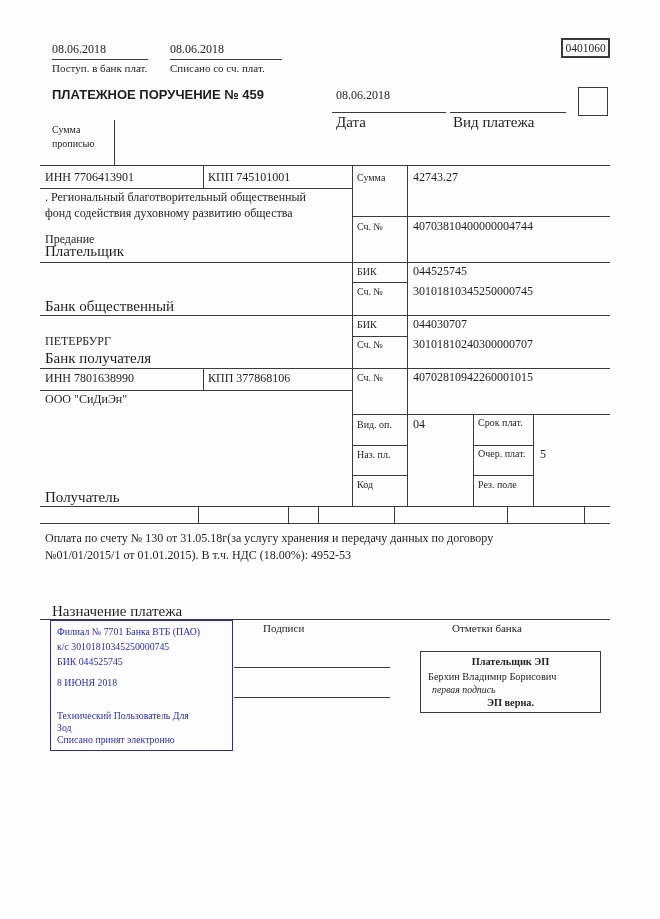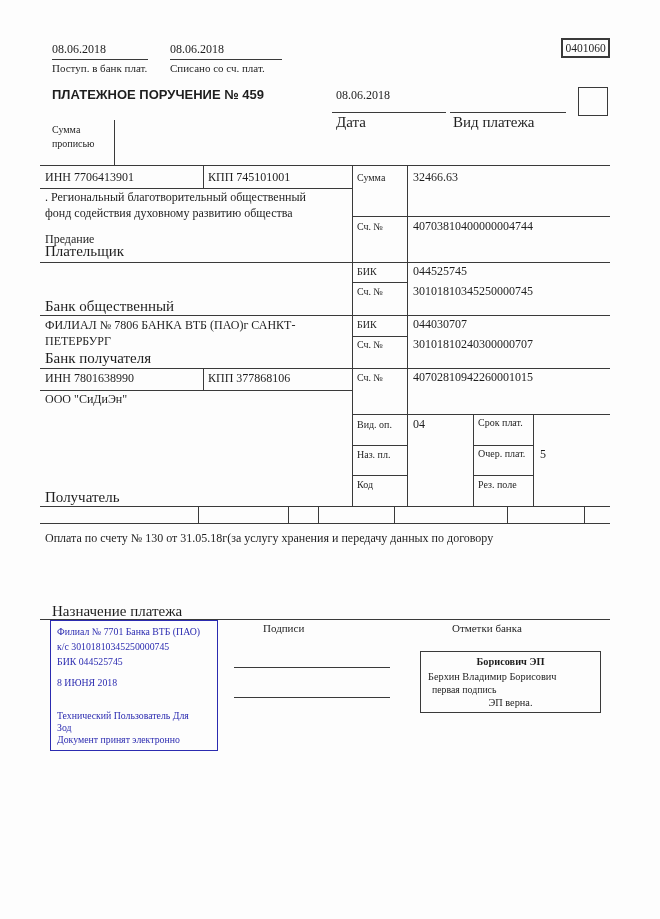--- a/index.html
+++ b/index.html
@@ -9,21 +9,21 @@
   .clbl{font-size:10px;line-height:12px;}
   .lbl{font-size:15px;line-height:11px;}
   .tiny{font-size:11px;line-height:9px;}
   .title{font-family:"Liberation Sans", sans-serif;font-size:13px;font-weight:bold;}
   .hl{position:absolute;height:1px;background:#3a3a3a;}
   .vl{position:absolute;width:1px;background:#3a3a3a;}
   .wrap{white-space:normal;width:50px;}
   .codebox{position:absolute;left:561px;top:38px;width:49px;height:20px;border:2px solid #3a3a3a;
            box-sizing:border-box;text-align:center;font-size:11.5px;line-height:16px;}
   .ptbox{position:absolute;left:578px;top:87px;width:30px;height:29px;border:1.5px solid #3a3a3a;box-sizing:border-box;}
-  .stamp{position:absolute;left:50px;top:620px;width:168px;height:131px;border:1.5px solid #2b2bb0;
+  .stamp{position:absolute;left:50px;top:620px;width:183px;height:131px;border:1.5px solid #2b2bb0;
          box-sizing:border-box;color:#2b2bb0;}
   .stamp .sl{position:absolute;left:6px;white-space:nowrap;font-size:9.8px;line-height:12px;}
   .esign{position:absolute;left:420px;top:651px;width:181px;height:62px;border:1px solid #3a3a3a;box-sizing:border-box;}
   .esign .el{position:absolute;white-space:nowrap;font-size:10.3px;line-height:12px;}
   .ctr{width:100%;text-align:center;left:0;}
 </style>
 </head>
 <body>
 
 <div class="page">
@@ -53,40 +53,39 @@
 
   <span class="t" style="left:45px;top:170px">ИНН 7706413901</span>
   <div class="vl" style="left:203px;top:165px;height:23px"></div>
   <span class="t" style="left:208px;top:170px">КПП 745101001</span>
   <div class="hl" style="left:40px;top:188px;width:312px"></div>
 
   <div class="vl" style="left:352px;top:165px;height:341px"></div>
   <div class="vl" style="left:407px;top:165px;height:341px"></div>
 
   <span class="t clbl" style="left:357px;top:172px">Сумма</span>
-  <span class="t" style="left:413px;top:170px">32466.63</span>
+  <span class="t" style="left:413px;top:170px">42743.27</span>
   <div class="hl" style="left:352px;top:216px;width:258px"></div>
   <span class="t clbl" style="left:357px;top:221px">Сч. №</span>
   <span class="t" style="left:413px;top:219px">40703810400000004744</span>
 
   <span class="t" style="left:45px;top:190px">. Региональный благотворительный общественный</span>
   <span class="t" style="left:45px;top:206px">фонд содействия духовному развитию общества</span>
   <span class="t" style="left:45px;top:232px">Предание</span>
   <span class="t lbl" style="left:45px;top:246px">Плательщик</span>
   <div class="hl" style="left:40px;top:262px;width:570px"></div>
 
   <span class="t clbl" style="left:357px;top:266px">БИК</span>
   <span class="t" style="left:413px;top:264px">044525745</span>
   <div class="hl" style="left:352px;top:282px;width:55px"></div>
   <span class="t clbl" style="left:357px;top:286px">Сч. №</span>
   <span class="t" style="left:413px;top:284px">30101810345250000745</span>
   <span class="t lbl" style="left:45px;top:301px">Банк общественный</span>
   <div class="hl" style="left:40px;top:315px;width:570px"></div>
 
-  <span class="t" style="left:45px;top:318px">ФИЛИАЛ № 7806 БАНКА ВТБ (ПАО)г САНКТ-</span>
   <span class="t" style="left:45px;top:334px">ПЕТЕРБУРГ</span>
   <span class="t clbl" style="left:357px;top:319px">БИК</span>
   <span class="t" style="left:413px;top:317px">044030707</span>
   <div class="hl" style="left:352px;top:336px;width:55px"></div>
   <span class="t clbl" style="left:357px;top:339px">Сч. №</span>
   <span class="t" style="left:413px;top:337px">30101810240300000707</span>
   <span class="t lbl" style="left:45px;top:353px">Банк получателя</span>
   <div class="hl" style="left:40px;top:368px;width:570px"></div>
 
   <span class="t" style="left:45px;top:371px">ИНН 7801638990</span>
@@ -118,38 +117,39 @@
   <div class="hl" style="left:40px;top:506px;width:570px"></div>
   <div class="hl" style="left:40px;top:523px;width:570px"></div>
   <div class="vl" style="left:198px;top:506px;height:17px"></div>
   <div class="vl" style="left:288px;top:506px;height:17px"></div>
   <div class="vl" style="left:318px;top:506px;height:17px"></div>
   <div class="vl" style="left:394px;top:506px;height:17px"></div>
   <div class="vl" style="left:507px;top:506px;height:17px"></div>
   <div class="vl" style="left:584px;top:506px;height:17px"></div>
 
   <span class="t" style="left:45px;top:531px">Оплата по счету № 130 от 31.05.18г(за услугу хранения и передачу данных по договору</span>
+  <span class="t" style="left:45px;top:548px">№01/01/2015/1 от 01.01.2015). В т.ч. НДС (18.00%): 4952-53</span>
   <span class="t lbl" style="left:52px;top:606px">Назначение платежа</span>
   <div class="hl" style="left:40px;top:619px;width:570px"></div>
 
   <span class="t" style="left:263px;top:621px;font-size:11px">Подписи</span>
   <span class="t" style="left:452px;top:621px;font-size:11px">Отметки банка</span>
   <div class="hl" style="left:234px;top:667px;width:156px"></div>
   <div class="hl" style="left:234px;top:697px;width:156px"></div>
 
   <div class="stamp">
     <div class="sl" style="top:5px">Филиал № 7701 Банка ВТБ (ПАО)</div>
     <div class="sl" style="top:20px">к/с 30101810345250000745</div>
     <div class="sl" style="top:35px">БИК 044525745</div>
     <div class="sl" style="top:56px">8 ИЮНЯ 2018</div>
     <div class="sl" style="top:89px">Технический Пользователь Для</div>
     <div class="sl" style="top:101px">Зод</div>
-    <div class="sl" style="top:113px">Документ принят электронно</div>
+    <div class="sl" style="top:113px">Списано принят электронно</div>
   </div>
 
   <div class="esign">
-    <div class="el ctr" style="top:4px;font-weight:bold">Борисович ЭП</div>
+    <div class="el ctr" style="top:4px;font-weight:bold">Плательщик ЭП</div>
     <div class="el" style="left:7px;top:19px">Берхин Владимир Борисович</div>
-    <div class="el" style="left:11px;top:32px;font-size:9.8px">первая подпись</div>
-    <div class="el ctr" style="top:45px;font-weight:normal">ЭП верна.</div>
+    <div class="el" style="left:11px;top:32px;font-style:italic;font-size:9.8px">первая подпись</div>
+    <div class="el ctr" style="top:45px;font-weight:bold">ЭП верна.</div>
   </div>
 
 </div>
 
 </body></html>

